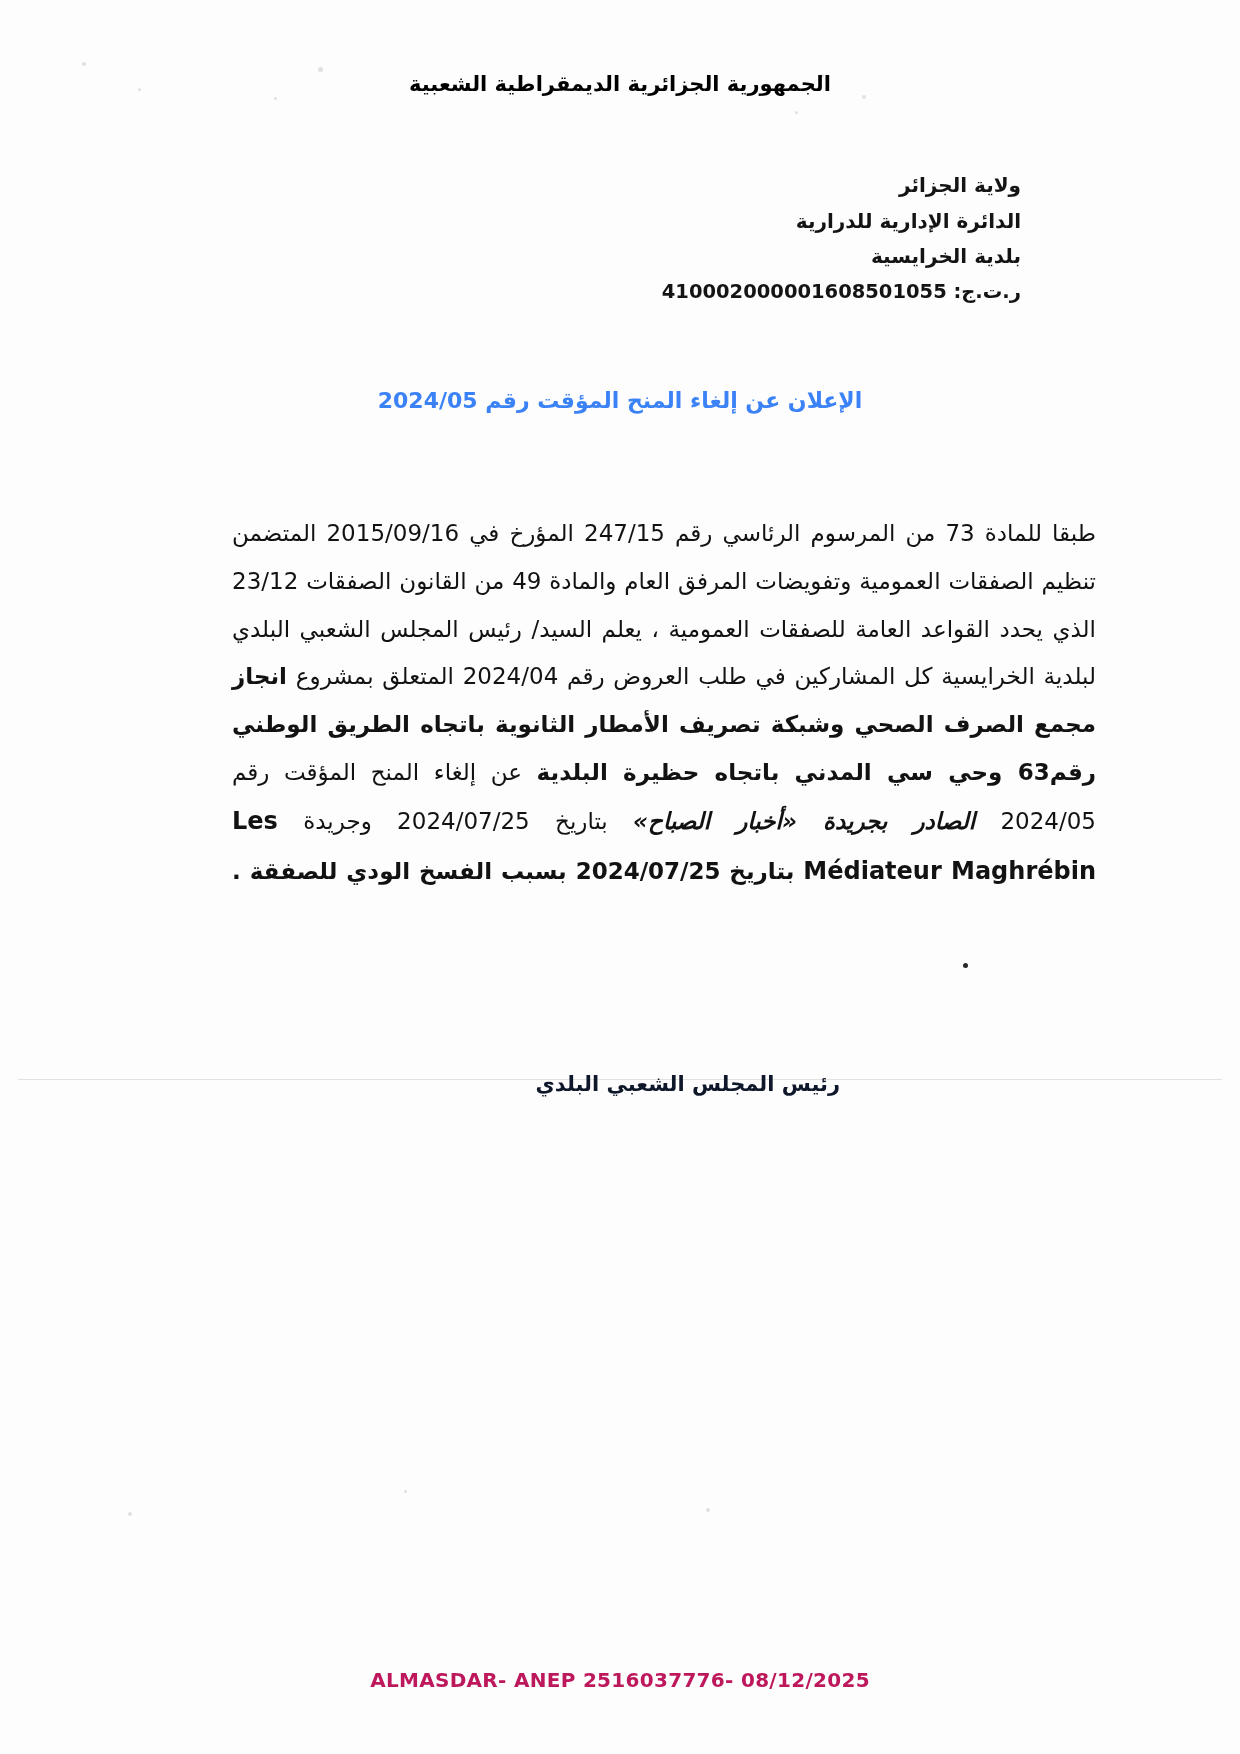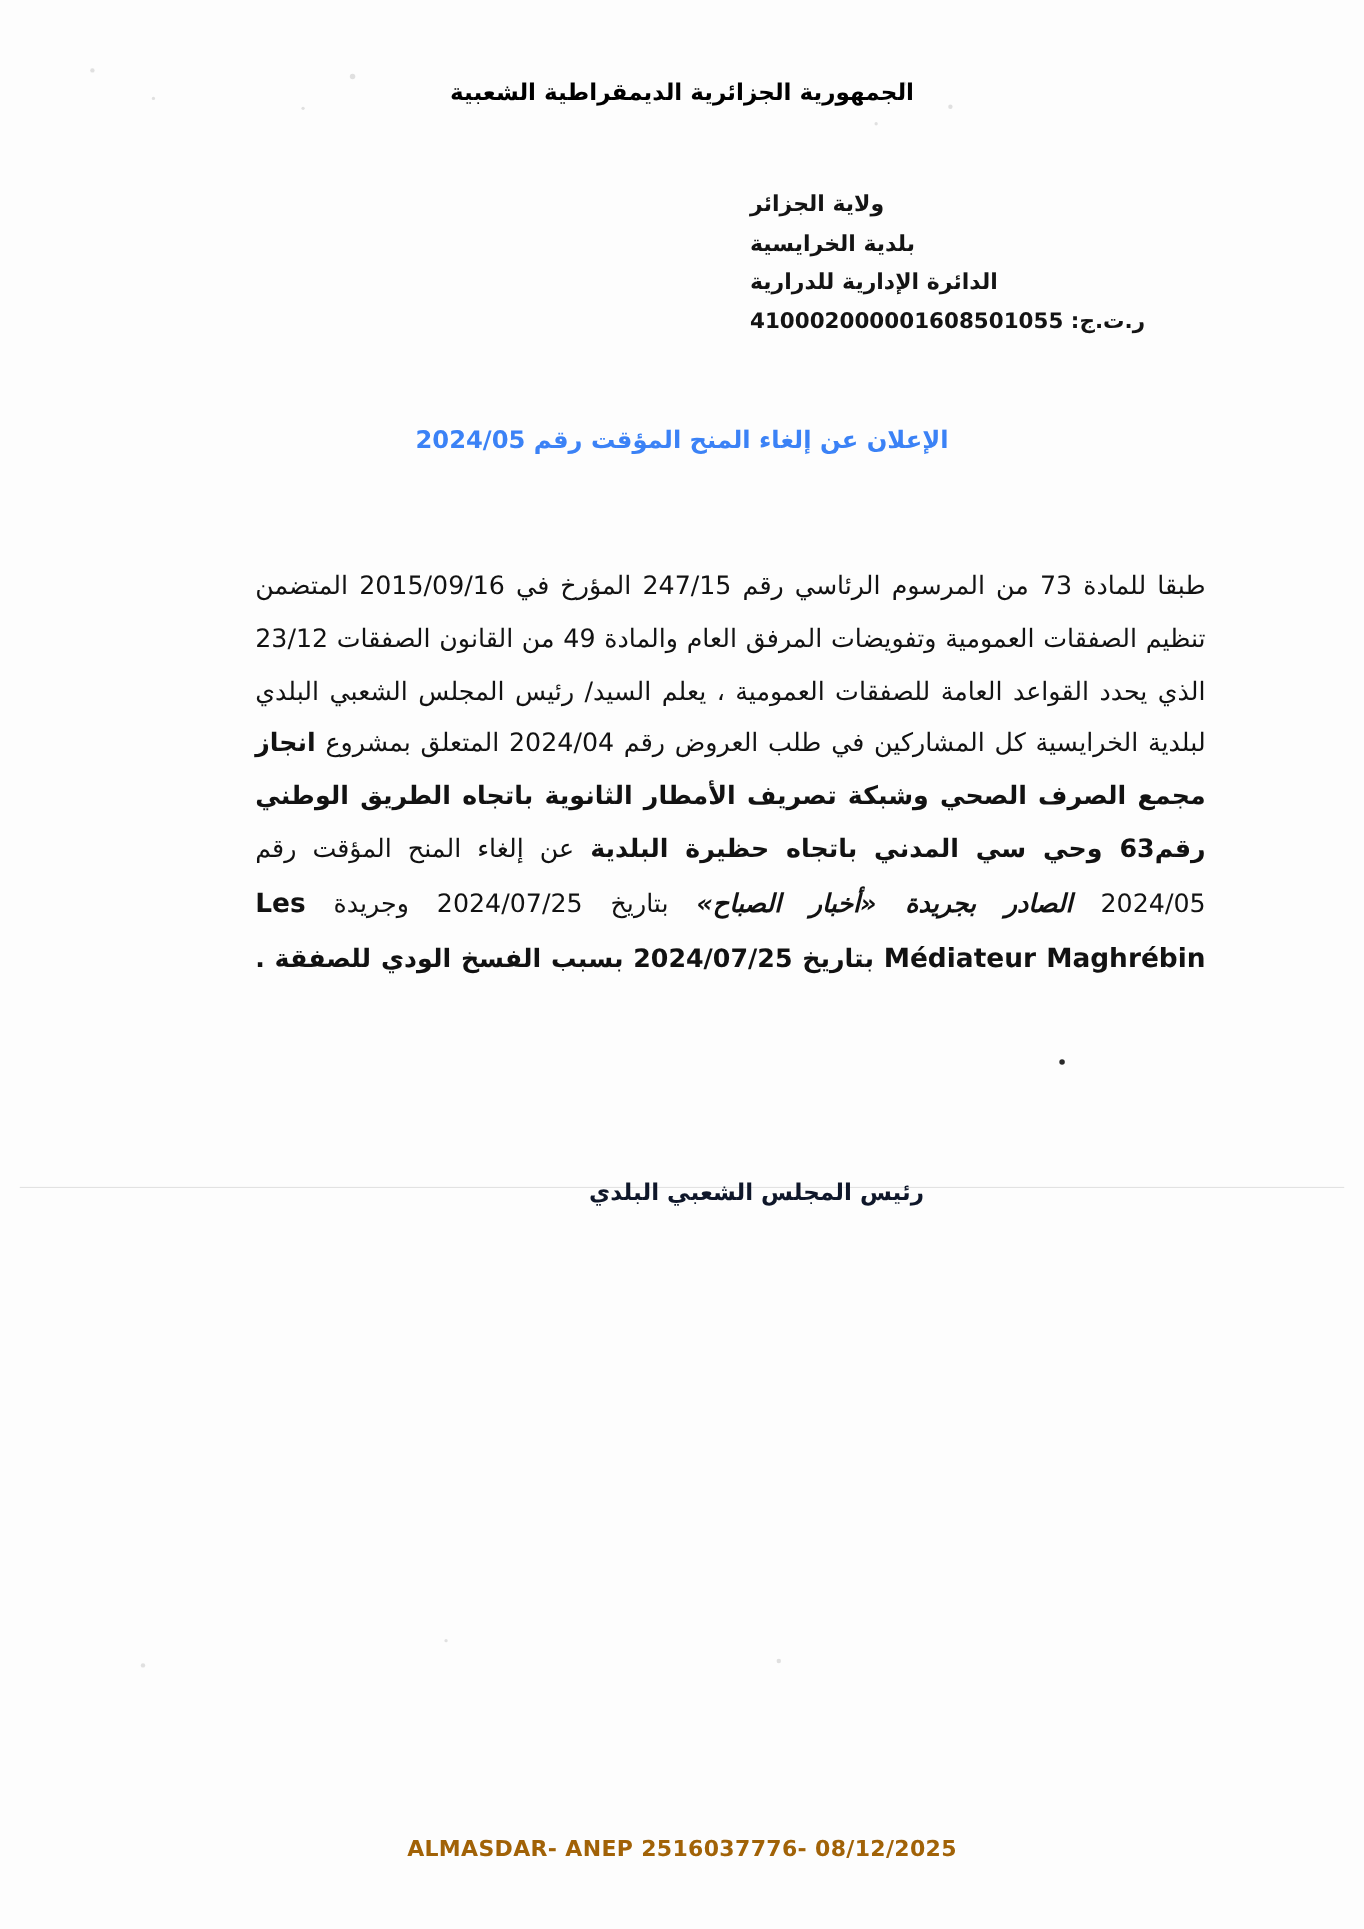--- a/index.html
+++ b/index.html
@@ -46,22 +46,22 @@
     font-weight: 700;
     letter-spacing: 0.2px;
     color: #000000;
     direction: rtl;
   }
 
   
   .address-block {
     position: absolute;
     top: 168px;
-    right: 199px;
-    text-align: left;
+    right: 219px;
+    text-align: right;
     direction: rtl;
     line-height: 1.78;
   }
   .address-line {
     font-size: 20px;
     font-weight: 700;
     color: #141414;
     white-space: nowrap;
   }
   .address-line.reg {
@@ -154,21 +154,21 @@
   
   .footer {
     position: absolute;
     top: 1668px;
     left: 0;
     right: 0;
     text-align: center;
     direction: ltr;
     font-size: 20px;
     font-weight: 600;
-    color: #a16207;
+    color: #be185d;
     letter-spacing: 0.3px;
   }
 </style>
 </head>
 <body>
 
 <div class="page">
 
   <div class="scan-noise">
     <div class="speck" style="top:62px;  left:82px;  width:4px;  height:4px;"></div>
@@ -180,22 +180,22 @@
     <div class="speck" style="top:95px;  left:862px; width:4px;  height:4px;"></div>
     <div class="speck" style="top:1512px;left:128px; width:4px;  height:4px;"></div>
     <div class="speck" style="top:1508px;left:706px; width:4px;  height:4px;"></div>
     <div class="speck" style="top:1490px;left:404px; width:3px;  height:3px;"></div>
   </div>
 
   <div class="republic-line">الجمهورية الجزائرية الديمقراطية الشعبية</div>
 
   <div class="address-block">
     <div class="address-line">ولاية الجزائر</div>
+    <div class="address-line">الدائرة الإدارية للدرارية</div>
     <div class="address-line">بلدية الخرايسية</div>
-    <div class="address-line">الدائرة الإدارية للدرارية</div>
     <div class="address-line reg">ر.ت.ج: 410002000001608501055</div>
   </div>
 
   <div class="doc-title">الإعلان عن إلغاء المنح المؤقت رقم 2024/05</div>
 
   <div class="body-block">
     <p><span>طبقا للمادة 73 من المرسوم الرئاسي رقم 247/15 المؤرخ في 2015/09/16 المتضمن تنظيم الصفقات العمومية وتفويضات المرفق العام والمادة 49 من القانون الصفقات 23/12 الذي يحدد القواعد العامة للصفقات العمومية ، يعلم السيد/ رئيس المجلس الشعبي البلدي لبلدية الخرايسية كل المشاركين في طلب العروض رقم 2024/04 المتعلق بمشروع </span><span class="b">انجاز مجمع الصرف الصحي وشبكة تصريف الأمطار الثانوية باتجاه الطريق الوطني رقم63 وحي سي المدني باتجاه حظيرة البلدية</span><span> عن إلغاء المنح المؤقت رقم 2024/05 </span><span class="bi">الصادر بجريدة «أخبار الصباح»</span><span> بتاريخ 2024/07/25 وجريدة </span><span class="latin">Les Médiateur Maghrébin</span><span class="b"> بتاريخ 2024/07/25 بسبب الفسخ الودي للصفقة .</span></p>
   </div>
 
   <div class="stray-dot"></div>

